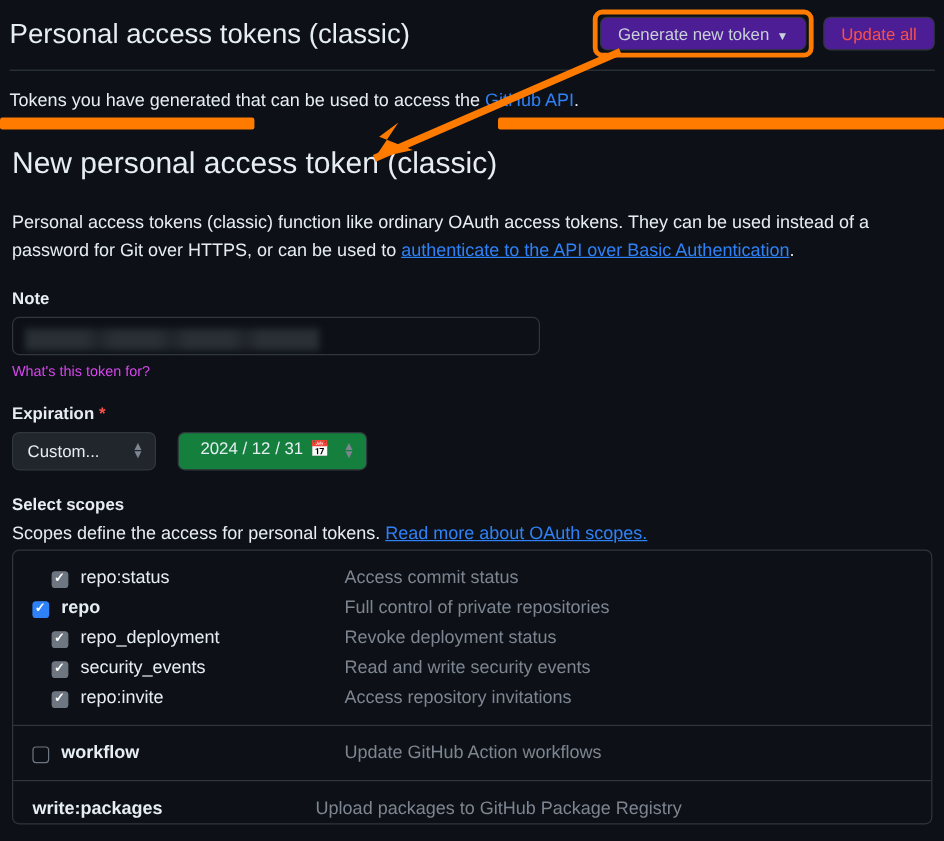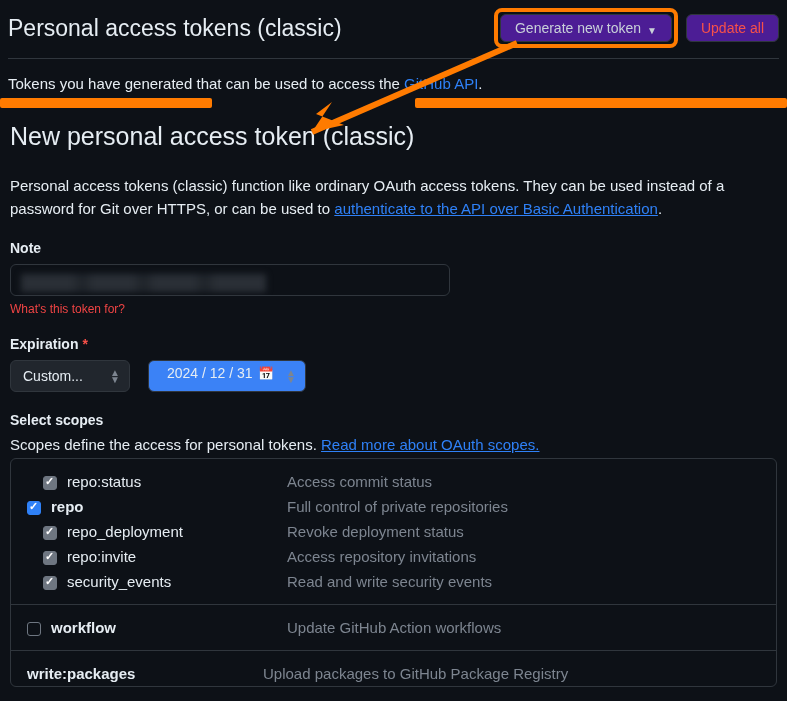--- a/index.html
+++ b/index.html
@@ -131,21 +131,21 @@
     .note-input-wrapper {
       width: 440px;
       padding: 7px 10px;
       background: #0d1117;
       border: 1px solid #30363d;
       border-radius: 6px;
       height: 32px;
       overflow: hidden;
     }
     .help-text {
-      color: #ef4444;
+      color: #d946ef;
       font-size: 12px;
       margin-top: 6px;
     }
     .field-group {
       margin-bottom: 20px;
     }
     .expiration-row {
       display: flex;
       gap: 18px;
     }
@@ -168,21 +168,21 @@
       position: absolute;
       right: 10px;
       top: 50%;
       transform: translateY(-50%);
       font-size: 10px;
       color: #7d8590;
       pointer-events: none;
       line-height: 0.7;
     }
     .date-select {
-      background: #3b82f6;
+      background: #15803d;
       border: 1px solid #30363d;
       border-radius: 6px;
       padding: 6px 30px 12px 18px;
       color: #e6edf3;
       font-size: 14px;
       cursor: pointer;
       height: 32px;
       display: inline-flex;
       align-items: center;
       gap: 6px;
@@ -352,27 +352,27 @@
             <div class="scope-name bold">repo</div>
             <div class="scope-desc">Full control of private repositories</div>
           </div>
           <div class="scope-row child">
             <input type="checkbox" class="checkbox child-check" checked="" style="">
             <div class="scope-name" style="width: 220px;">repo_deployment</div>
             <div class="scope-desc">Revoke deployment status</div>
           </div>
           <div class="scope-row child">
             <input type="checkbox" class="checkbox child-check" checked="" style="">
+            <div class="scope-name" style="width: 220px;">security_events</div>
+            <div class="scope-desc">Read and write security events</div>
+          </div>
+          <div class="scope-row child">
+            <input type="checkbox" class="checkbox child-check" checked="" style="">
             <div class="scope-name" style="width: 220px;">repo:invite</div>
             <div class="scope-desc">Access repository invitations</div>
-          </div>
-          <div class="scope-row child">
-            <input type="checkbox" class="checkbox child-check" checked="" style="">
-            <div class="scope-name" style="width: 220px;">security_events</div>
-            <div class="scope-desc">Read and write security events</div>
           </div>
         </div>
         <div class="scope-group">
           <div class="scope-row">
             <input type="checkbox" class="checkbox" style="">
             <div class="scope-name bold">workflow</div>
             <div class="scope-desc">Update GitHub Action workflows</div>
           </div>
         </div>
         <div class="scope-group">

